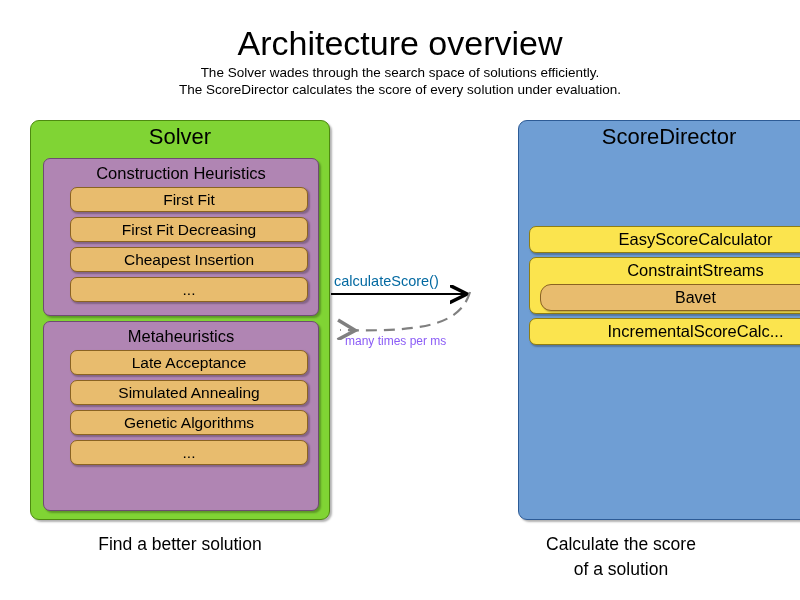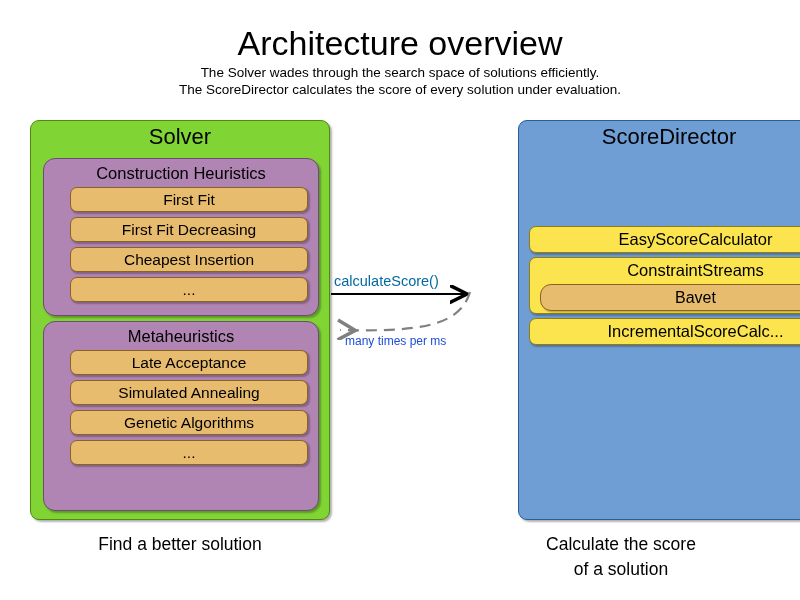--- a/index.html
+++ b/index.html
@@ -68,21 +68,21 @@
     padding-top: 5px;
   }
 
   
   .group-box {
     position: absolute;
     left: 12px;
     width: 276px;
     background: #B085B3;
     border: 1.5px solid #6e4b72;
-    border-radius: 12px;
+    border-radius: 7px;
     box-sizing: border-box;
     box-shadow: 2px 2px 2px rgba(0,0,0,0.28);
   }
   #group-construction { top: 37px; height: 158px; }
   #group-metaheuristics { top: 200px; height: 190px; }
   .group-title {
     text-align: center;
     font-size: 16.5px;
     line-height: 20px;
     padding-top: 4px;
@@ -160,21 +160,21 @@
   }
   #label-calculate-score {
     left: 334px;
     top: 272px;
     color: #0369a1;
   }
   #label-many-times {
     left: 345px;
     top: 332px;
     font-size: 12px;
-    color: #1d4ed8;
+    color: #8b5cf6;
   }
 
   
   .caption {
     position: absolute;
     text-align: center;
     font-size: 17.5px;
     line-height: 25px;
   }
   #caption-solver {

